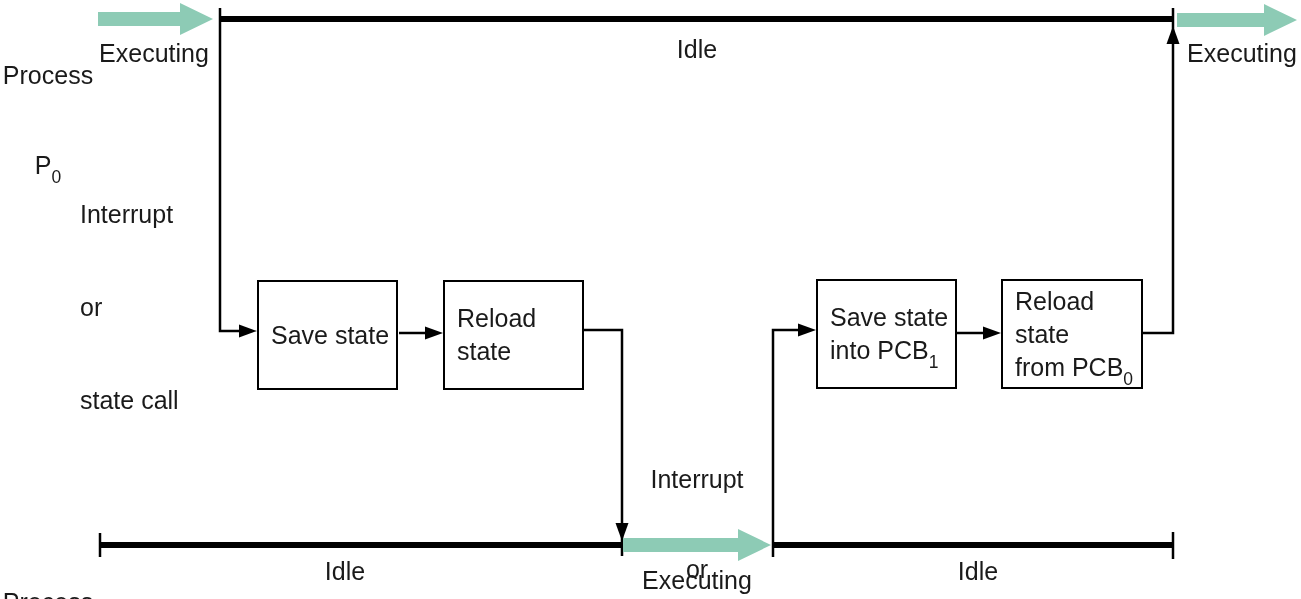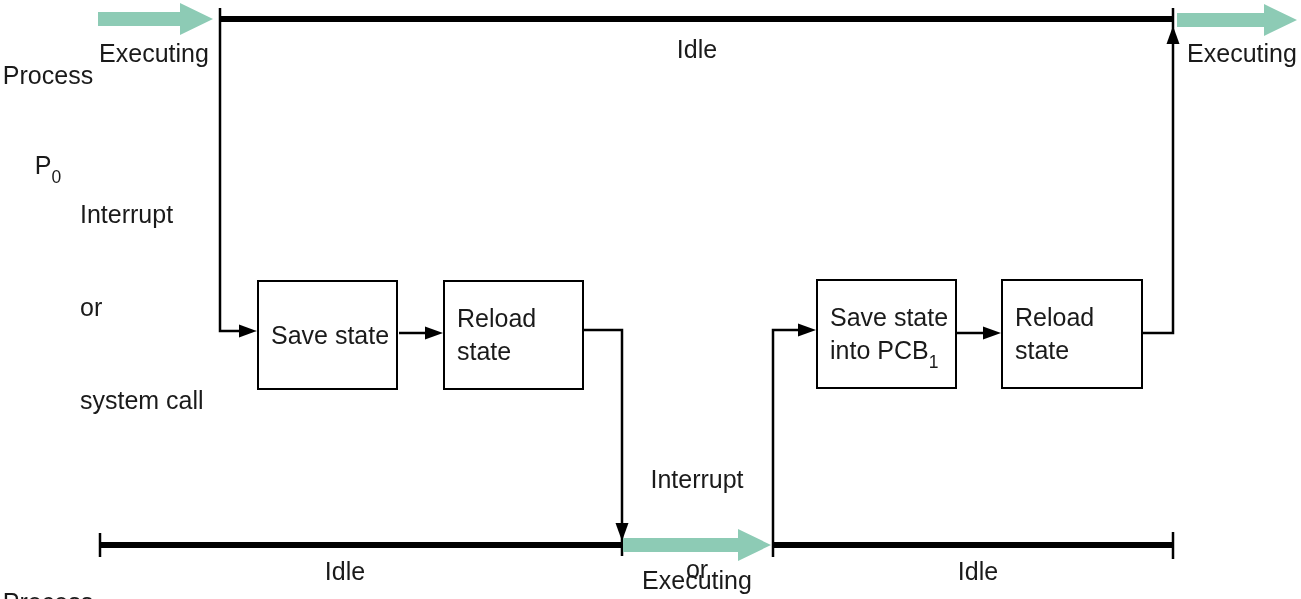--- a/index.html
+++ b/index.html
@@ -70,21 +70,21 @@
 
   <div class="label center" style="left:95px;top:38px;width:118px;">Executing</div>
 
   <div class="label center" style="left:597px;top:34px;width:200px;">Idle</div>
 
   <div class="label center" style="left:1182px;top:38px;width:120px;">Executing</div>
 
   <div class="label" style="left:80px;top:137px;line-height:31px;">
     <div>Interrupt</div>
     <div>or</div>
-    <div>system call</div>
+    <div>state call</div>
   </div>
 
   <div class="label center" style="left:597px;top:404px;width:200px;">
     <div>Interrupt</div>
     <div>or</div>
     
   </div>
 
   <div class="box" style="left:257px;top:280px;width:141px;height:110px;">
     <div>Save state</div>
@@ -96,20 +96,21 @@
   </div>
 
   <div class="box" style="left:816px;top:279px;width:141px;height:110px;">
     <div>Save state</div>
     <div><span>into PCB</span><sub>1</sub></div>
   </div>
 
   <div class="box" style="left:1001px;top:279px;width:142px;height:110px;">
     <div>Reload</div>
     <div>state</div>
+    <div><span>from PCB</span><sub>0</sub></div>
   </div>
 
   <div class="label center" style="left:0;top:527px;width:96px;">
     <div><span>Process</span></div>
     
   </div>
 
   <div class="label center" style="left:245px;top:556px;width:200px;">Idle</div>
 
   <div class="label center" style="left:597px;top:565px;width:200px;">Executing</div>

